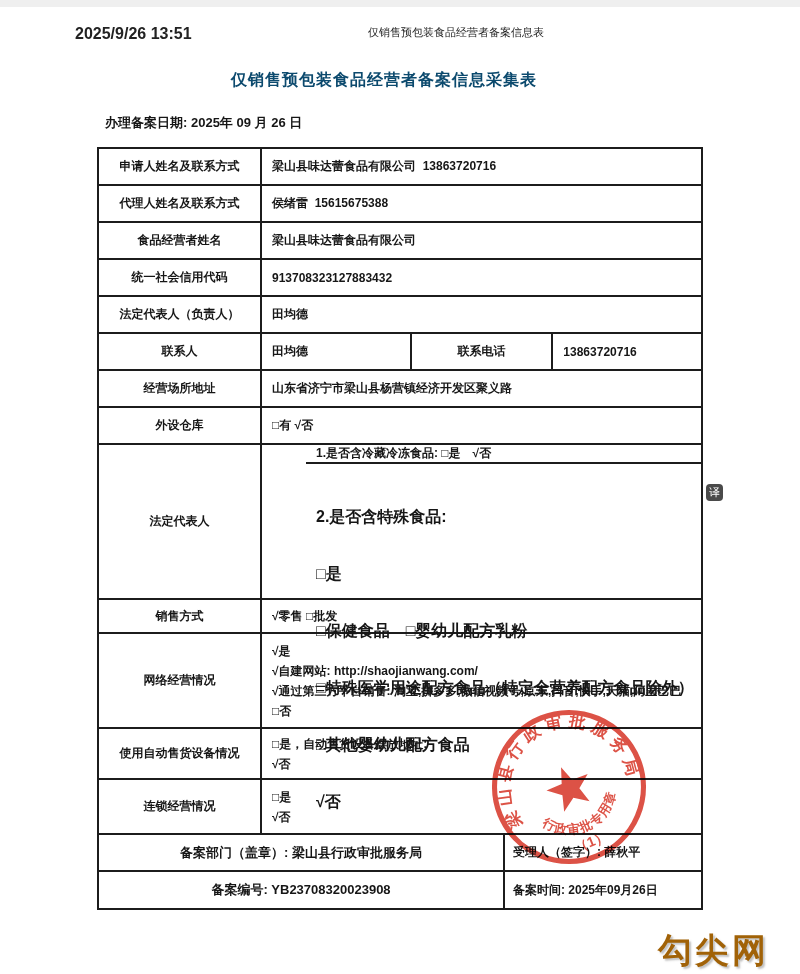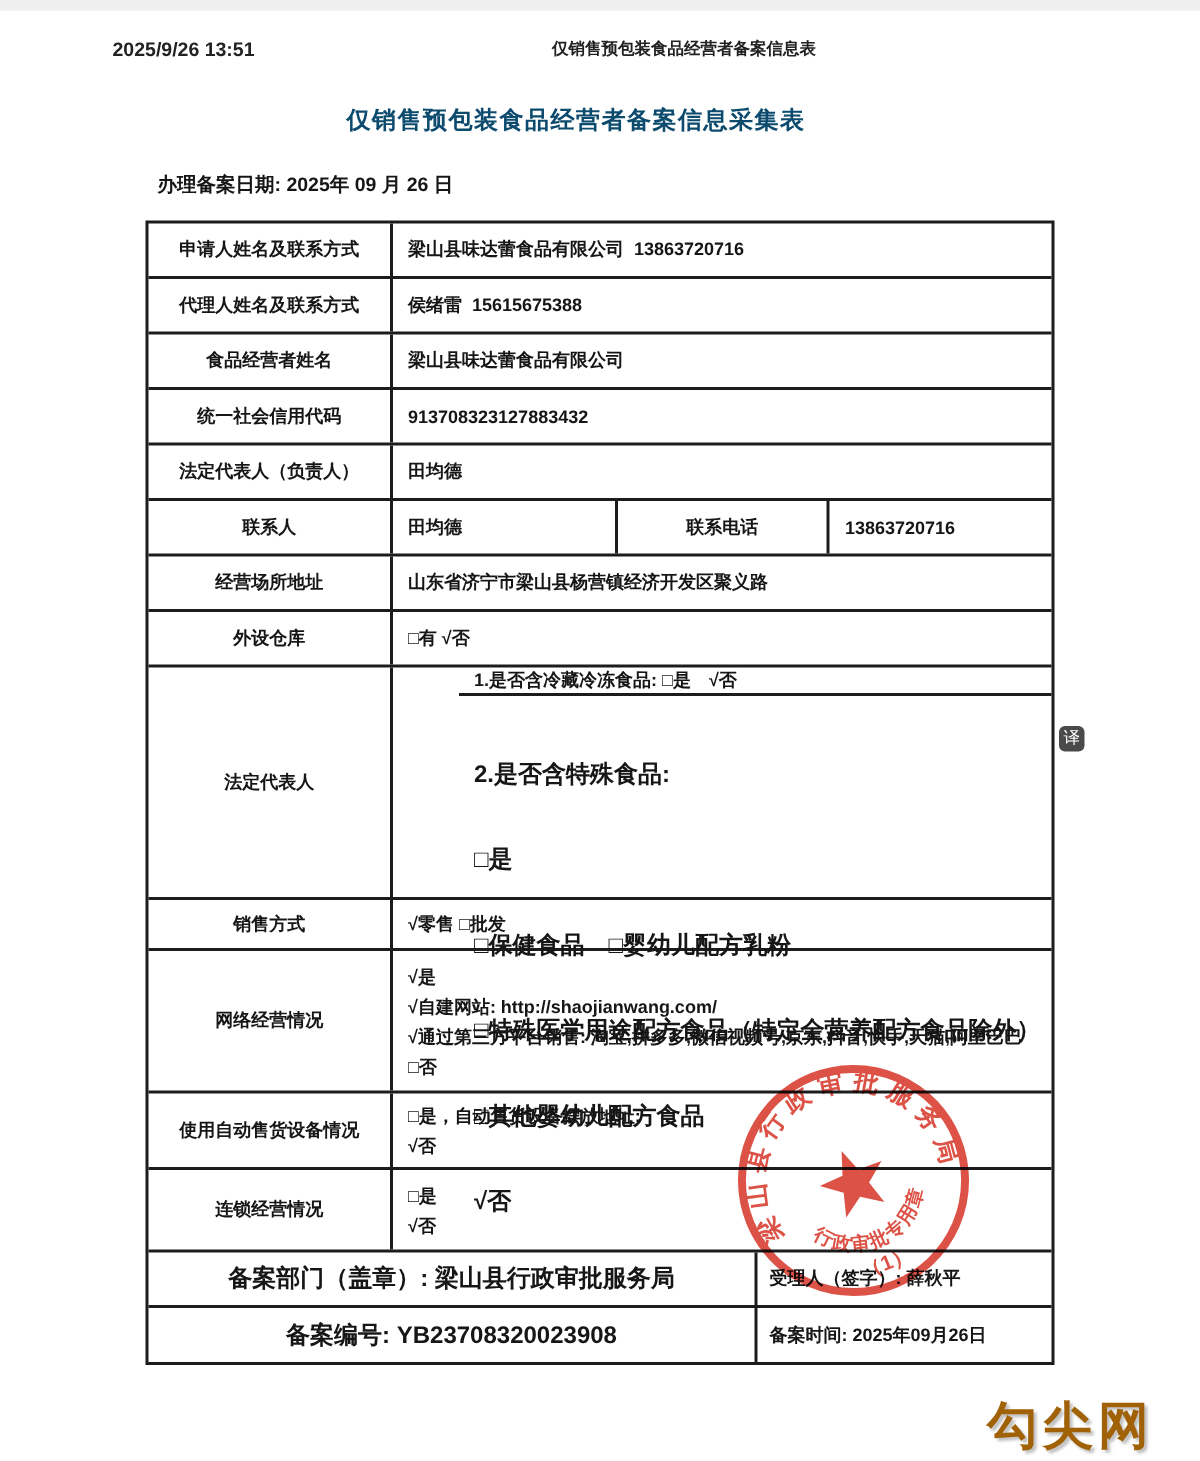--- a/index.html
+++ b/index.html
@@ -2,22 +2,22 @@
 <html><head>
 <meta charset="utf-8">
 <style>
   html,body{margin:0;padding:0;}
   body{
     width:800px;height:974px;position:relative;background:#ffffff;
     font-family:"Liberation Sans","DejaVu Sans",sans-serif;color:#161616;
     overflow:hidden;
   }
   .top-strip{position:absolute;left:0;top:0;width:800px;height:7px;background:#efefef;}
-  .hdr-time{position:absolute;left:75px;top:25px;font-size:13px;font-weight:700;color:#222;}
-  .hdr-title{position:absolute;left:368px;top:25px;font-size:11px;font-weight:700;color:#222;}
+  .hdr-time{position:absolute;left:75px;top:25px;font-size:16px;font-weight:700;color:#222;}
+  .hdr-title{position:absolute;left:368px;top:25px;font-size:11px;font-weight:400;color:#222;}
   .main-title{position:absolute;left:0;top:70px;width:768px;text-align:center;margin:0;
     font-size:16px;font-weight:700;letter-spacing:1px;color:#0c4a6e;}
   .date-line{position:absolute;left:105px;top:114px;font-size:13px;font-weight:700;text-align:right;}
 
   .ftable{position:absolute;left:97px;top:147px;width:606px;border:2px solid #1c1c1c;
     box-sizing:border-box;background:transparent;}
   .row{display:flex;border-bottom:2px solid #1c1c1c;box-sizing:border-box;}
   .row:last-child{border-bottom:none;}
   .lab{width:163px;border-right:2px solid #1c1c1c;box-sizing:border-box;
     display:flex;align-items:center;justify-content:center;text-align:center;
@@ -29,21 +29,21 @@
   .c2{width:153px;border-right:2px solid #1c1c1c;}
   .c3{width:153px;border-right:2px solid #1c1c1c;justify-content:center;text-align:center;padding-left:2px;}
   .c4{flex:1}
   .stack{flex:1;display:flex;flex-direction:column;box-sizing:border-box;margin-left:44px;}
   .sub1{height:31px;border-bottom:2px solid #1c1c1c;display:flex;align-items:center;
     padding-left:10px;font-size:12px;font-weight:700;white-space:pre-wrap;box-sizing:border-box;}
   .sub2{flex:1;padding:5px 2px 2px 10px;font-size:16px;font-weight:700;line-height:19px;white-space:pre-wrap;}
   .multi{flex-direction:column;justify-content:center;align-items:flex-start;line-height:20px;}
   .line{white-space:pre-wrap;}
   .bl{width:406px;border-right:2px solid #1c1c1c;box-sizing:border-box;
-    display:flex;align-items:center;justify-content:center;font-size:16px;font-weight:700;white-space:pre-wrap;}
+    display:flex;align-items:center;justify-content:center;font-size:13px;font-weight:700;white-space:pre-wrap;}
   .br{flex:1;display:flex;align-items:center;padding-left:8px;font-size:12px;font-weight:700;white-space:pre-wrap;}
 
   .seal{position:absolute;left:484px;top:702px;width:170px;height:170px;
     transform:rotate(-22deg);opacity:0.88;mix-blend-mode:multiply;pointer-events:none;}
   .translate-btn{position:absolute;left:706px;top:484px;width:17px;height:17px;
     background:#3b3b3b;border-radius:4px;color:#fff;font-size:11px;line-height:17px;
     text-align:center;cursor:pointer;opacity:0.92;}
   .watermark{position:absolute;left:658px;top:928px;font-size:34px;font-weight:700;
     color:#a16207;letter-spacing:3px;text-shadow:2px 2px 2px rgba(140,140,140,0.55);}
 </style>

